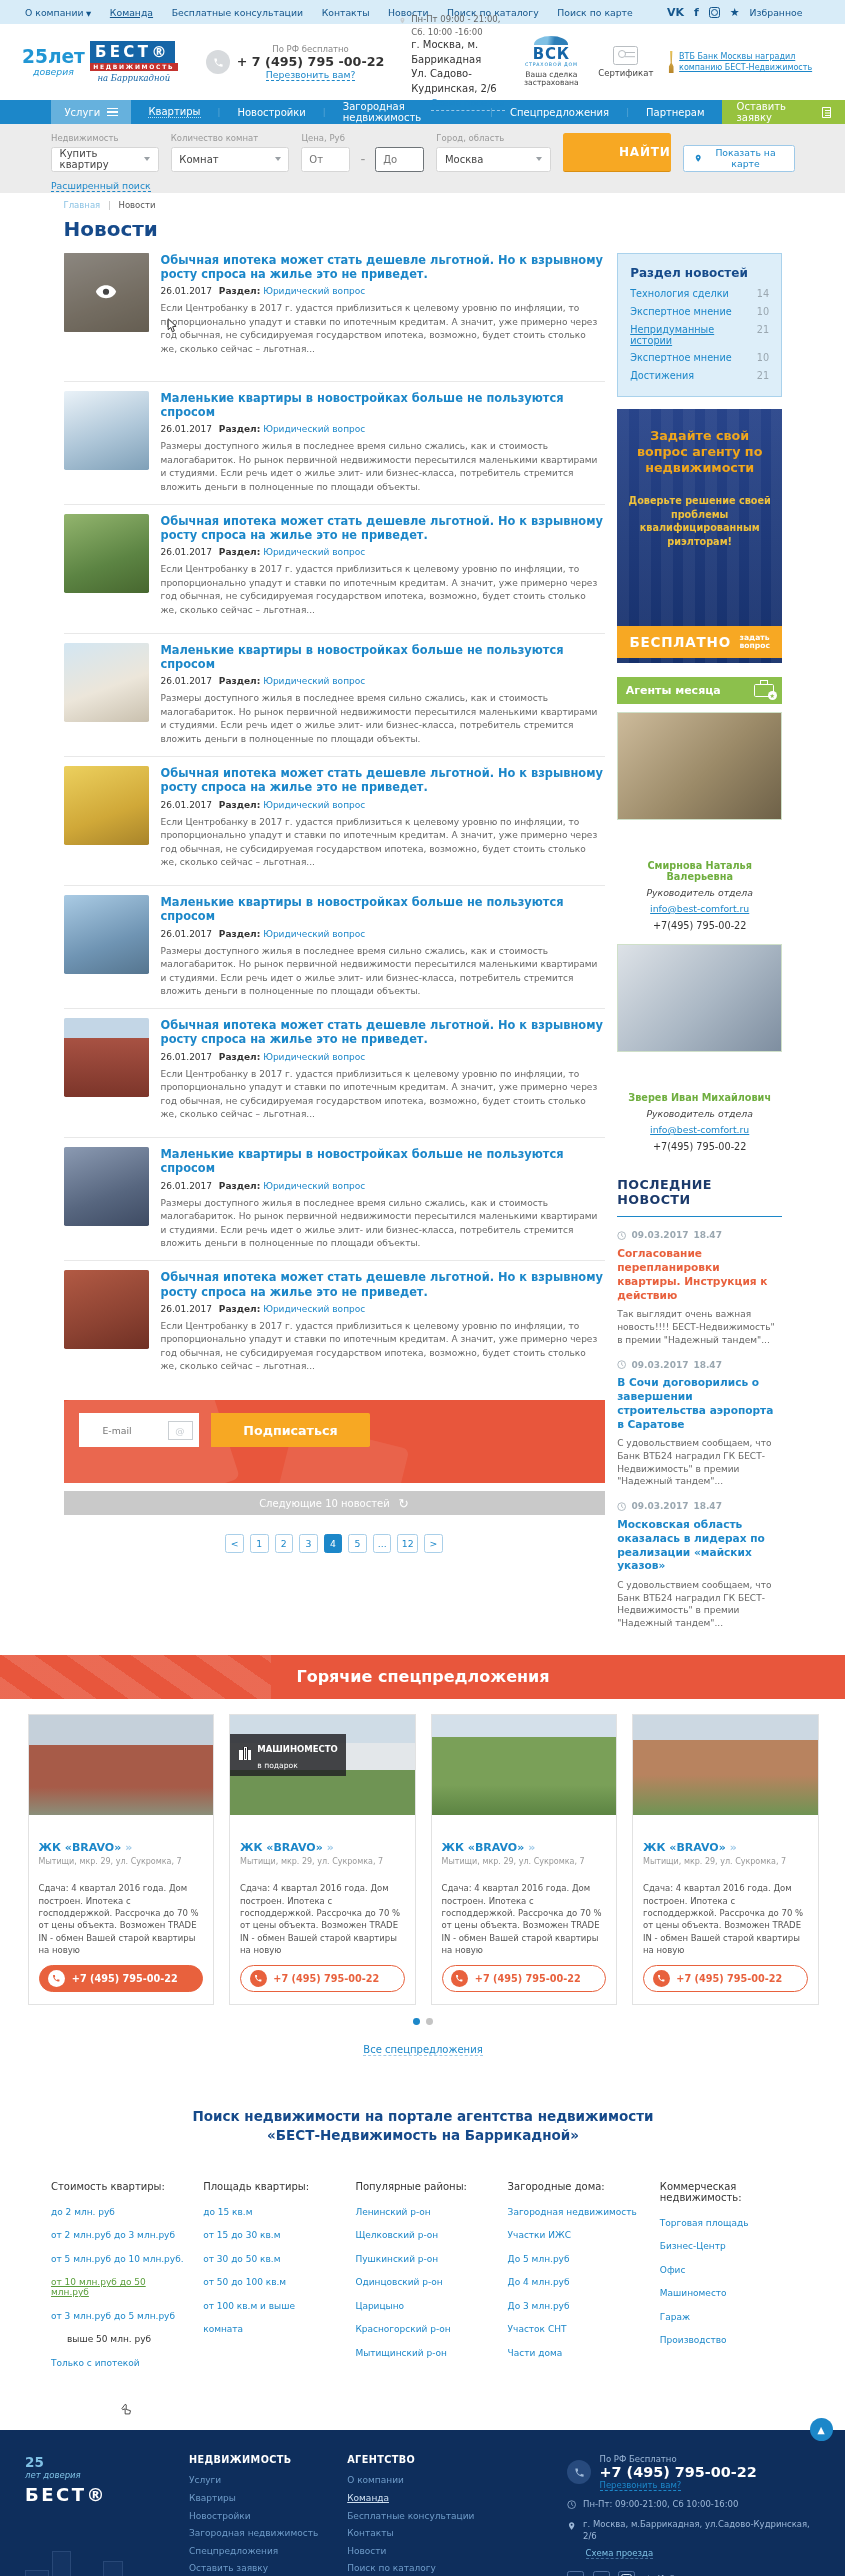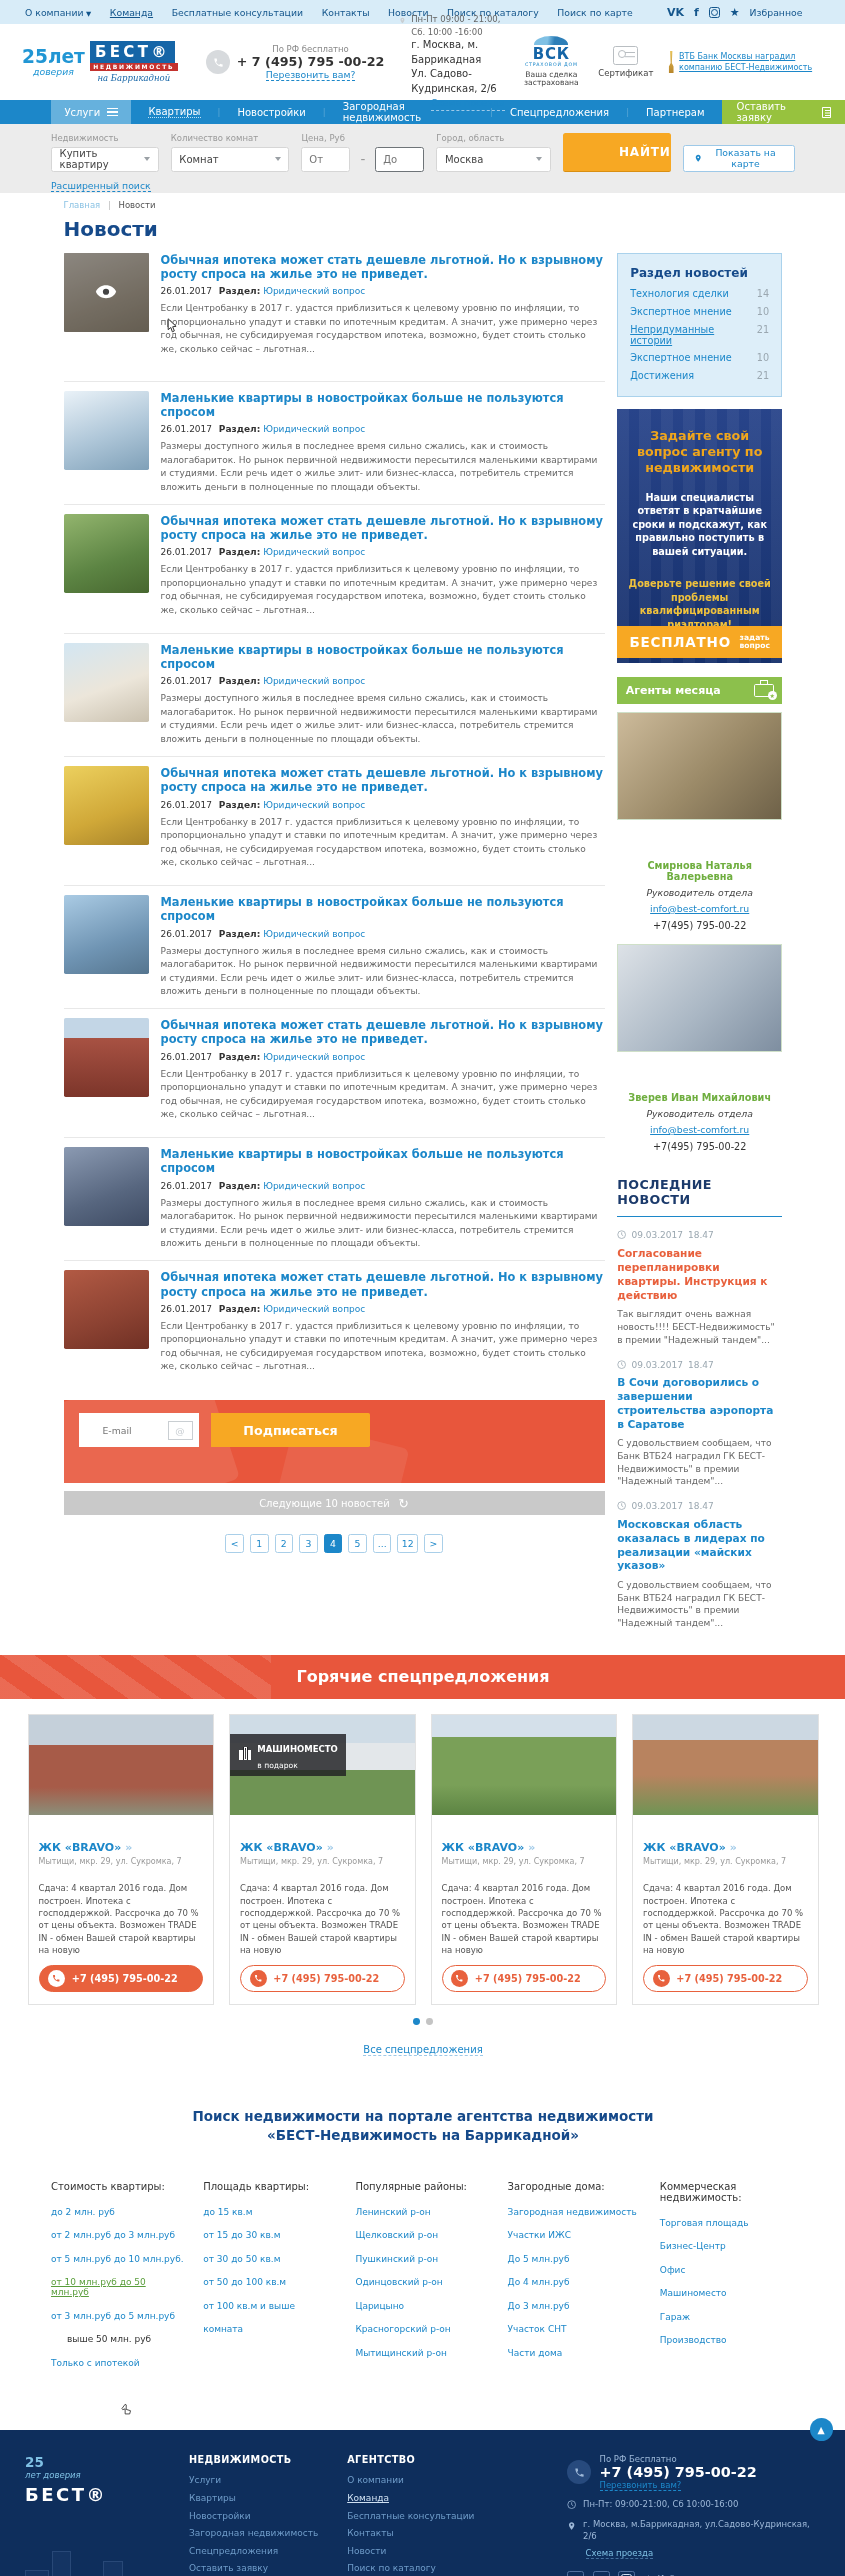--- a/index.html
+++ b/index.html
@@ -148,21 +148,21 @@
   .ap1 { background:linear-gradient(135deg,#cdbb9b,#9b8a68 55%,#6e6148); }
   .ap2 { background:linear-gradient(135deg,#dde2e7,#aab7c4 55%,#7e8ea0); }
   .agent-info { text-align:center; padding:8.5px 0 12px;margin-top:31px; }
   .agent-name { color:#6fae3f; font-weight:bold; font-size:9.7px; }
   .agent-role { font-style:italic; font-size:9.3px; color:#444; margin-top:5px; }
   .agent-email { display:inline-block; color:#1c87c9; font-size:9.3px; text-decoration:underline; margin-top:5px; }
   .agent-phone { font-size:9.7px; color:#333; margin-top:5px; }
 
   .latest { margin-top:13.5px; }
   .latest h3 { color:#1b3a6b; font-size:12.7px; letter-spacing:0.4px; border-bottom:1.7px solid #1c87c9; padding-bottom:8.5px; }
-  .li-date { display:flex; align-items:flex-start; gap:5px; color:#9aa7b0; font-size:9px; margin-top:13.5px; }
+  .li-date { display:flex; align-items:center; gap:5px; color:#9aa7b0; font-size:9px; margin-top:13.5px;font-weight:bold; }
   .li-title { display:block; font-weight:bold; font-size:10.6px; line-height:1.3; margin-top:6.8px; color:#1c87c9; }
   .li-title.orange { color:#e8613d; }
   .li-body { font-size:9px; color:#666; line-height:1.4; margin-top:6px; }
 
   
   .offers-banner { margin-top:6.8px; height:44px; background:#e8563c; position:relative; overflow:hidden; display:flex; align-items:center; justify-content:center; }
   .offers-banner::before { content:""; position:absolute; left:0; width:271px; height:100%; background:repeating-linear-gradient(35deg, rgba(255,255,255,.12) 0 18.6px, transparent 18.6px 37px); }
   .offers-banner h2 { color:#fff; font-size:16px; position:relative; }
   .cards-wrap { width:791px; margin:15px auto 0; display:flex; gap:15px; }
   .card { flex:1; border:0.8px solid #e2e2e2; background:#fff; display:flex; flex-direction:column; }
@@ -525,21 +525,20 @@
               <span class="cnt">10</span>
             </div>
           <div class="sb-row" style="margin-bottom:0;">
               <a>Достижения</a>
               <span class="cnt">21</span>
             </div>
         </div>
 
         <div class="navy-banner">
           <div class="nb-title">Задайте свой вопрос агенту по недвижимости</div>
-          <div class="nb-text">Наши специалисты ответят в кратчайшие сроки и подскажут, как правильно поступить в вашей ситуации.</div>
           <div class="nb-text2">Доверьте решение своей проблемы квалифицированным риэлторам!</div>
           <div class="nb-btn">
             <span class="b1">БЕСПЛАТНО</span>
             <span class="b2"><span>задать</span><br><span>вопрос</span></span>
           </div>
         </div>
 
         <div class="agents-bar">
           <span>Агенты месяца</span>
           <span class="case"></span>

